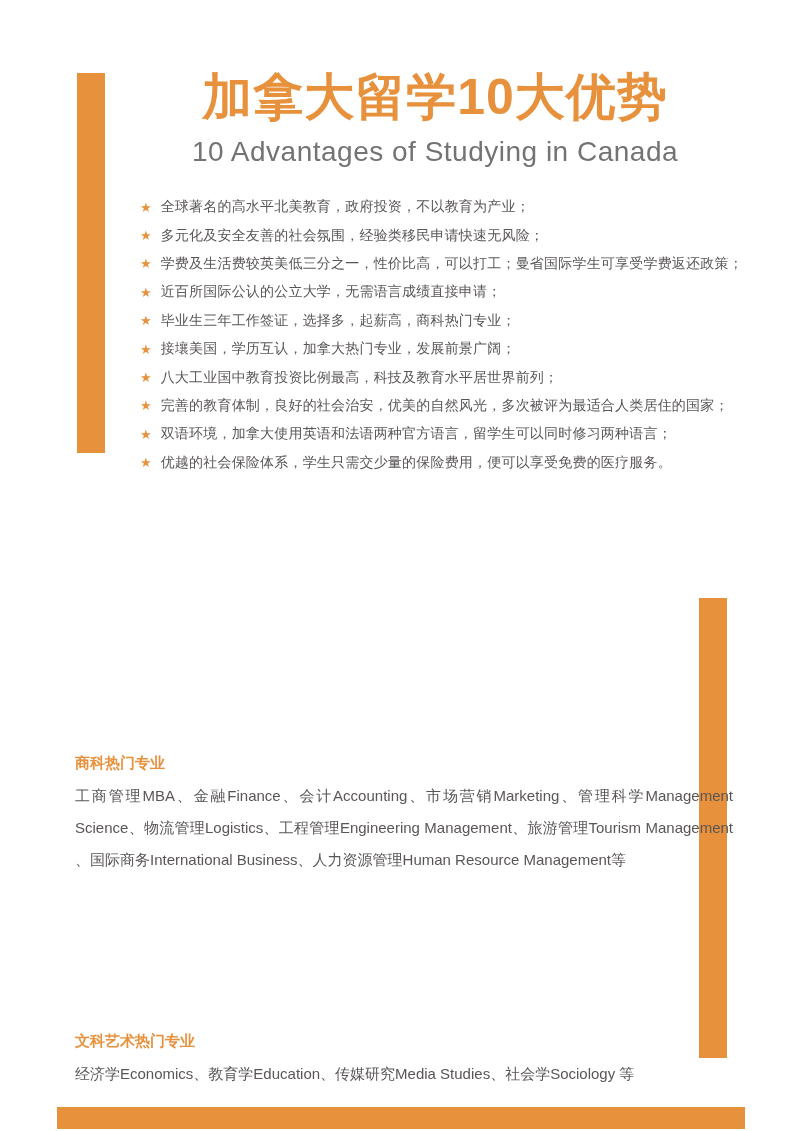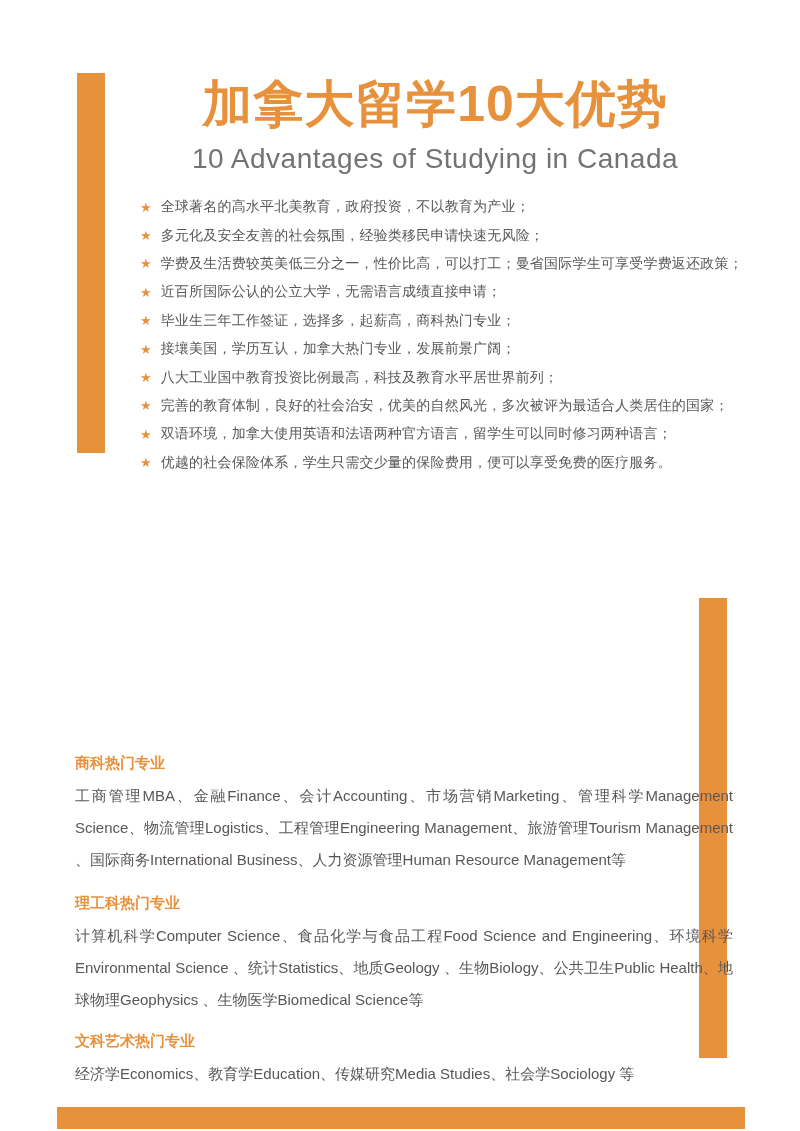--- a/index.html
+++ b/index.html
@@ -8,21 +8,21 @@
     width:800px;height:1131px;
     background:#ffffff;
     overflow:hidden;
     font-family:"Liberation Sans","DejaVu Sans",sans-serif;
   }
   .accent-bar{position:absolute;background:#e8913c;}
   #left-bar{left:77px;top:73px;width:28px;height:380px;}
   #right-bar{left:699px;top:598px;width:28px;height:460px;}
   #bottom-bar{left:57px;top:1107px;width:688px;height:22px;}
 
-  .section-header{position:absolute;text-align:center;margin-top:7px;}
+  .section-header{position:absolute;text-align:center;}
   #adv-header{left:130px;right:60px;top:68px;}
   #prog-header{left:105px;right:60px;top:572px;}
   .cn-title{
     font-size:50px;line-height:1.18;
     font-weight:900;color:#e8913c;
     letter-spacing:1px;margin:0;
   }
   .en-subtitle{
     font-size:28px;line-height:1.1;
     font-weight:300;color:#737373;
@@ -124,23 +124,19 @@
         <span class="adv-text">优越的社会保险体系，学生只需交少量的保险费用，便可以享受免费的医疗服务。</span>
       </li>
     </ul>
 
 
   <div id="prog-group-business" class="prog-group">
     <h3 class="prog-heading">商科热门专业</h3>
     <p class="prog-body">工商管理MBA、金融Finance、会计Accounting、市场营销Marketing、管理科学Management Science、物流管理Logistics、工程管理Engineering Management、旅游管理Tourism Management 、国际商务International Business、人力资源管理Human Resource Management等</p>
   </div>
 
-  <div id="prog-group-science" class="prog-group">
-    <h3 class="prog-heading">理工科热门专业</h3>
-    <p class="prog-body">计算机科学Computer Science、食品化学与食品工程Food Science and Engineering、环境科学Environmental Science 、统计Statistics、地质Geology 、生物Biology、公共卫生Public Health、地球物理Geophysics 、生物医学Biomedical Science等</p>
-  </div>
 
   <div id="prog-group-arts" class="prog-group">
     <h3 class="prog-heading">文科艺术热门专业</h3>
     <p class="prog-body">经济学Economics、教育学Education、传媒研究Media Studies、社会学Sociology 等</p>
   </div>
 
 </div>
 
 </body></html>

